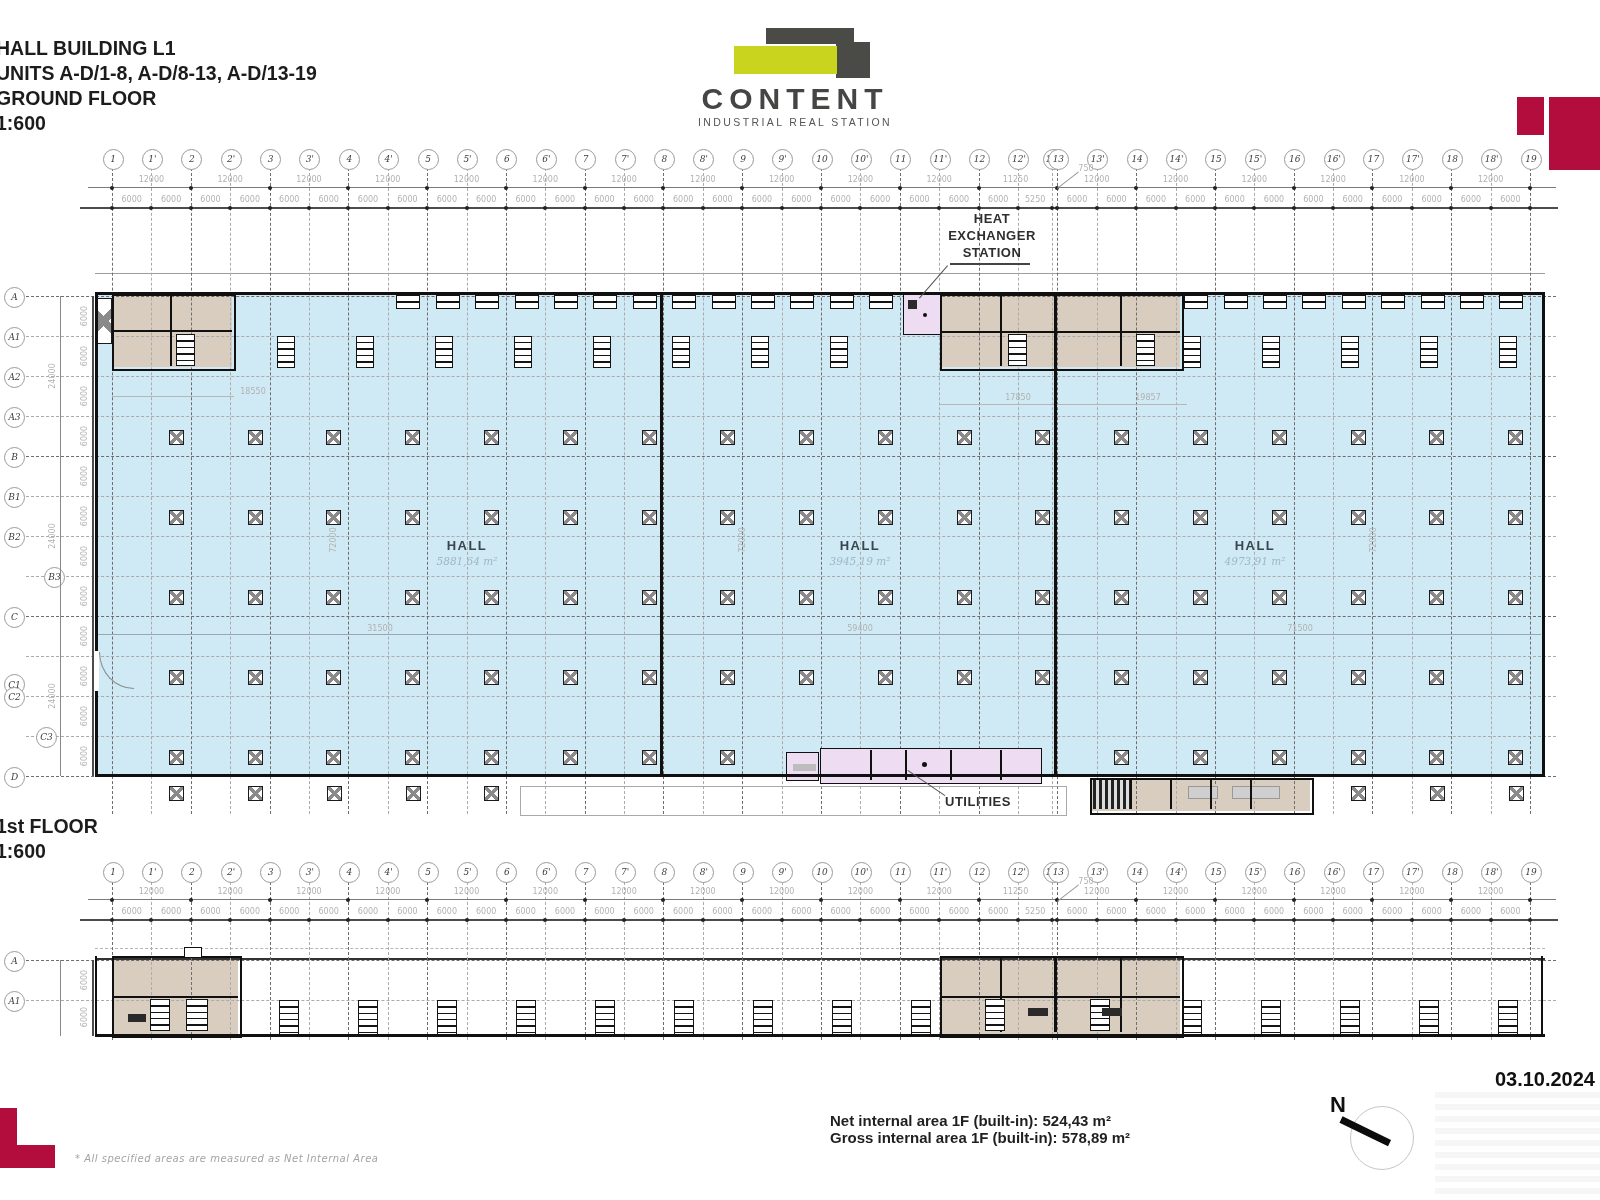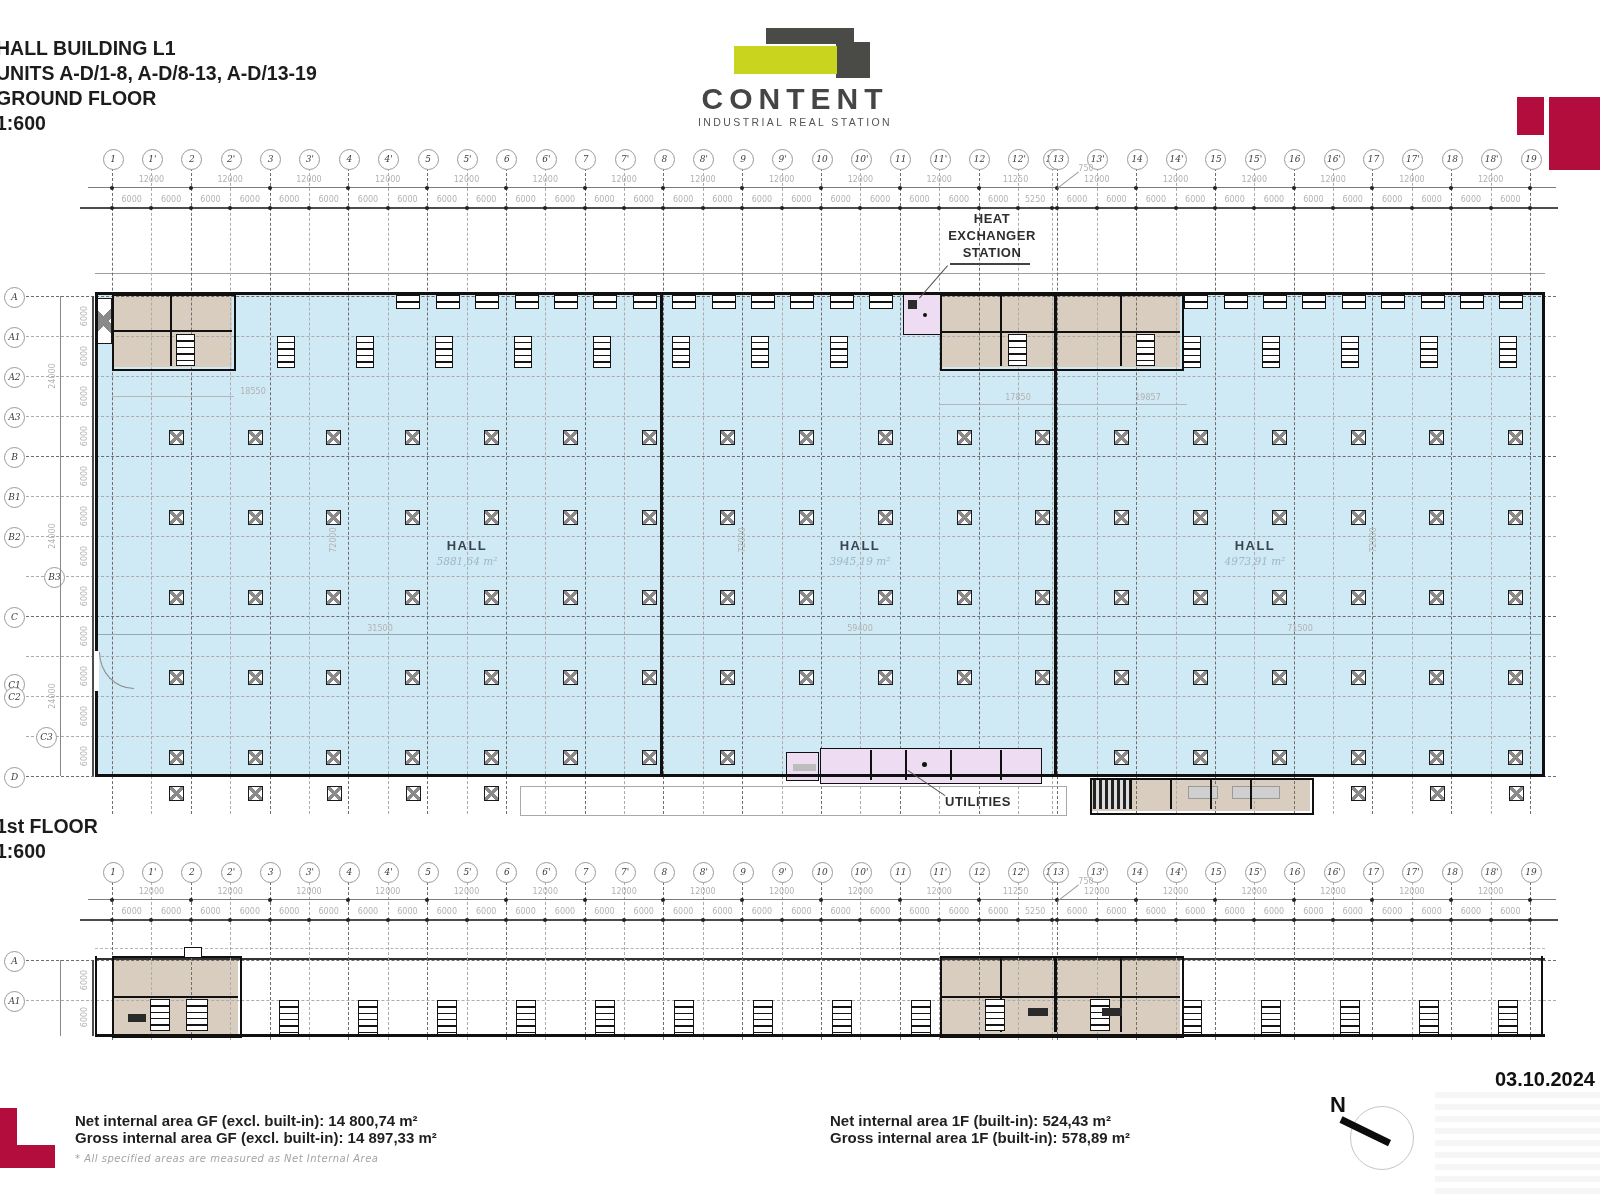--- a/index.html
+++ b/index.html
@@ -104,24 +104,20 @@
   <div class="dimtxt rot" style="left:742px;top:540px">72000</div>
   <div class="dimtxt rot" style="left:1373px;top:540px">72000</div>
 
   <div class="abs" style="left:-4px;top:814px;z-index:6">
     <div class="titleline">1st FLOOR</div>
     <div class="titleline">1:600</div>
   </div>
 
   <div class="abs dateline" style="left:1420px;top:1068px;width:175px">03.10.2024</div>
 
-  <div class="abs stat" style="left:75px;top:1113px">
-    <div>Net internal area GF (excl. built-in): 14 800,74 m²</div>
-    <div>Gross internal area GF (excl. built-in): 14 897,33 m²</div>
-  </div>
   <div class="abs stat" style="left:830px;top:1113px">
     <div>Net internal area 1F (built-in): 524,43 m²</div>
     <div>Gross internal area 1F (built-in): 578,89 m²</div>
   </div>
   <div class="abs footnote" style="left:75px;top:1153px">* All specified areas are measured as Net Internal Area</div>
 
   <div class="abs" style="z-index:6">
     <div class="abs northN" style="left:1330px;top:1092px">N</div>
     <div class="abs" style="left:1350px;top:1106px;width:62px;height:62px;border:1px solid #c6c6c6;border-radius:50%"></div>
     <div class="abs" style="left:1341px;top:1116px;width:54px;height:7px;background:#0c0c0c;transform:rotate(26deg);transform-origin:0 50%"></div>

